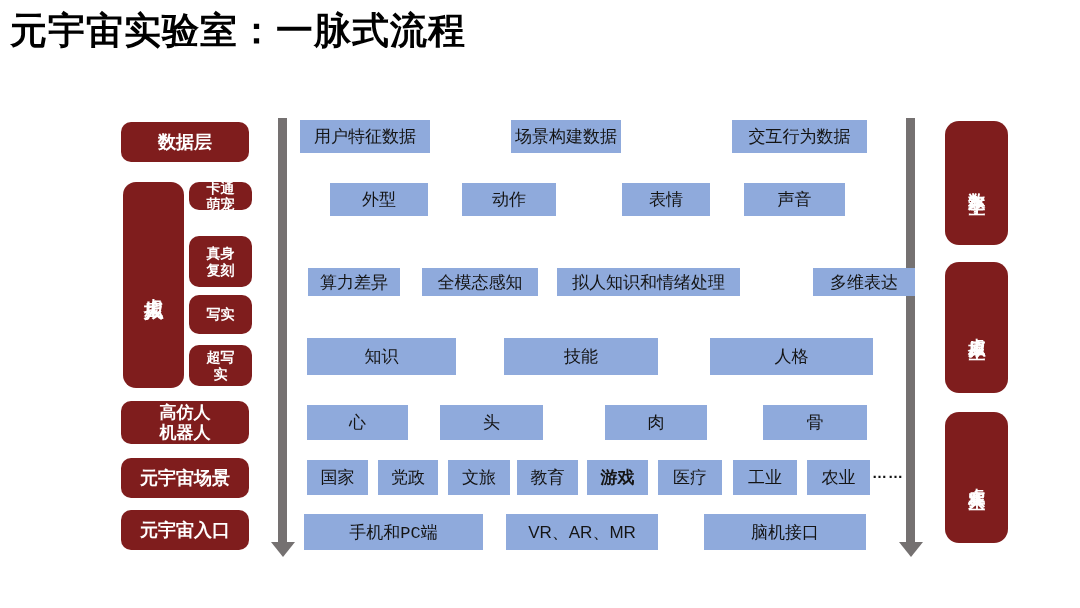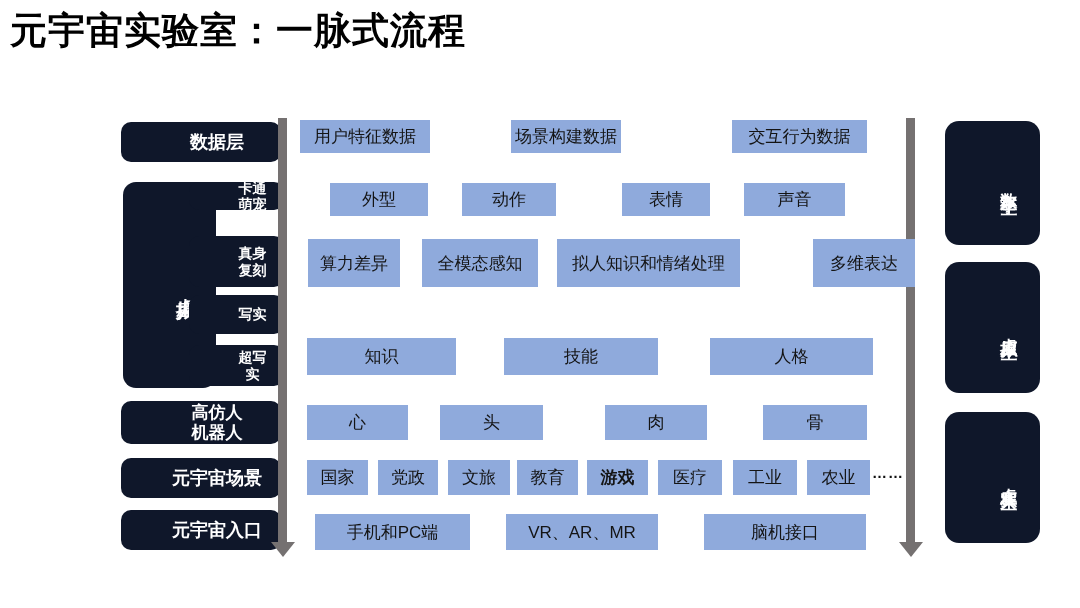--- a/index.html
+++ b/index.html
@@ -2,23 +2,23 @@
 <html><head>
 <meta charset="utf-8">
 <style>
   html,body{margin:0;padding:0;background:#fff;}
   #stage{position:relative;width:1080px;height:608px;background:#ffffff;overflow:hidden;
          font-family:"Liberation Sans","DejaVu Sans",sans-serif;}
   
   .title{position:absolute;left:10px;top:6px;font-size:37px;font-weight:900;color:#000;
          letter-spacing:1px;white-space:nowrap;}
   
-  .dbox{position:absolute;background:#0f172a;color:#fff;font-weight:bold;border-radius:10px;
+  .dbox{position:absolute;background:#7f1d1d;color:#fff;font-weight:bold;border-radius:10px;
         display:flex;align-items:center;justify-content:center;text-align:center;
-        line-height:1.15;white-space:pre-line;padding-left:32px;}
+        line-height:1.15;white-space:pre-line;}
   .lc-data   {left:121px;top:122px;width:128px;height:40px;font-size:18px;}
   .lc-vh     {left:123px;top:182px;width:61px;height:206px;font-size:19px;border-radius:13px;}
   .lc-vh-a   {left:189px;top:182px;width:63px;height:28px;font-size:14px;}
   .lc-vh-b   {left:189px;top:236px;width:63px;height:51px;font-size:14px;}
   .lc-vh-c   {left:189px;top:295px;width:63px;height:39px;font-size:14px;}
   .lc-vh-d   {left:189px;top:345px;width:63px;height:41px;font-size:14px;}
   .lc-robot  {left:121px;top:401px;width:128px;height:43px;font-size:17px;}
   .lc-scene  {left:121px;top:458px;width:128px;height:40px;font-size:18px;}
   .lc-entry  {left:121px;top:510px;width:128px;height:40px;font-size:18px;}
   .vertical  {writing-mode:vertical-rl;text-orientation:upright;letter-spacing:2px;}
@@ -34,34 +34,34 @@
                  border-left:12px solid transparent;border-right:12px solid transparent;
                  border-top:15px solid #757171;}
   
   .fbox{position:absolute;background:#8FAADC;color:#141414;font-size:17px;
         display:flex;align-items:center;justify-content:center;white-space:nowrap;}
   .r1{top:120px;height:33px;}
   .r1b1{left:300px;width:130px;} .r1b2{left:511px;width:110px;} .r1b3{left:732px;width:135px;}
   .r2{top:183px;height:33px;}
   .r2b1{left:330px;width:98px;} .r2b2{left:462px;width:94px;}
   .r2b3{left:622px;width:88px;} .r2b4{left:744px;width:101px;}
-  .r3{top:239px;height:48px;}
+  .r3{top:268px;height:28px;}
   .r3b1{left:308px;width:92px;} .r3b2{left:422px;width:116px;}
   .r3b3{left:557px;width:183px;} .r3b4{left:765px;width:102px;margin-left:48px;}
   .r4{top:338px;height:37px;}
   .r4b1{left:307px;width:149px;} .r4b2{left:504px;width:154px;} .r4b3{left:710px;width:163px;}
   .r5{top:405px;height:35px;}
   .r5b1{left:307px;width:101px;} .r5b2{left:440px;width:103px;}
   .r5b3{left:605px;width:102px;} .r5b4{left:763px;width:104px;}
   .r6{top:460px;height:35px;}
   .r6b1{left:307px;width:61px;} .r6b2{left:378px;width:60px;} .r6b3{left:448px;width:62px;}
   .r6b4{left:517px;width:61px;} .r6b5{left:587px;width:61px;font-weight:bold;} .r6b6{left:658px;width:64px;}
   .r6b7{left:733px;width:64px;} .r6b8{left:807px;width:63px;}
   .r7{top:514px;height:36px;}
-  .r7b1{left:315px;width:155px;} .r7b2{left:506px;width:152px;} .r7b3{left:704px;width:162px;}
+  .r7b1{left:304px;width:179px;font-family:Liberation Mono, monospace;} .r7b2{left:506px;width:152px;} .r7b3{left:704px;width:162px;}
   .ellipsis{position:absolute;left:872px;top:464px;font-size:15px;color:#111;
             letter-spacing:1px;font-weight:bold;}
 </style>
 </head>
 <body>
 
 <div id="stage">
 
   <div class="title">元宇宙实验室：一脉式流程</div>
 

